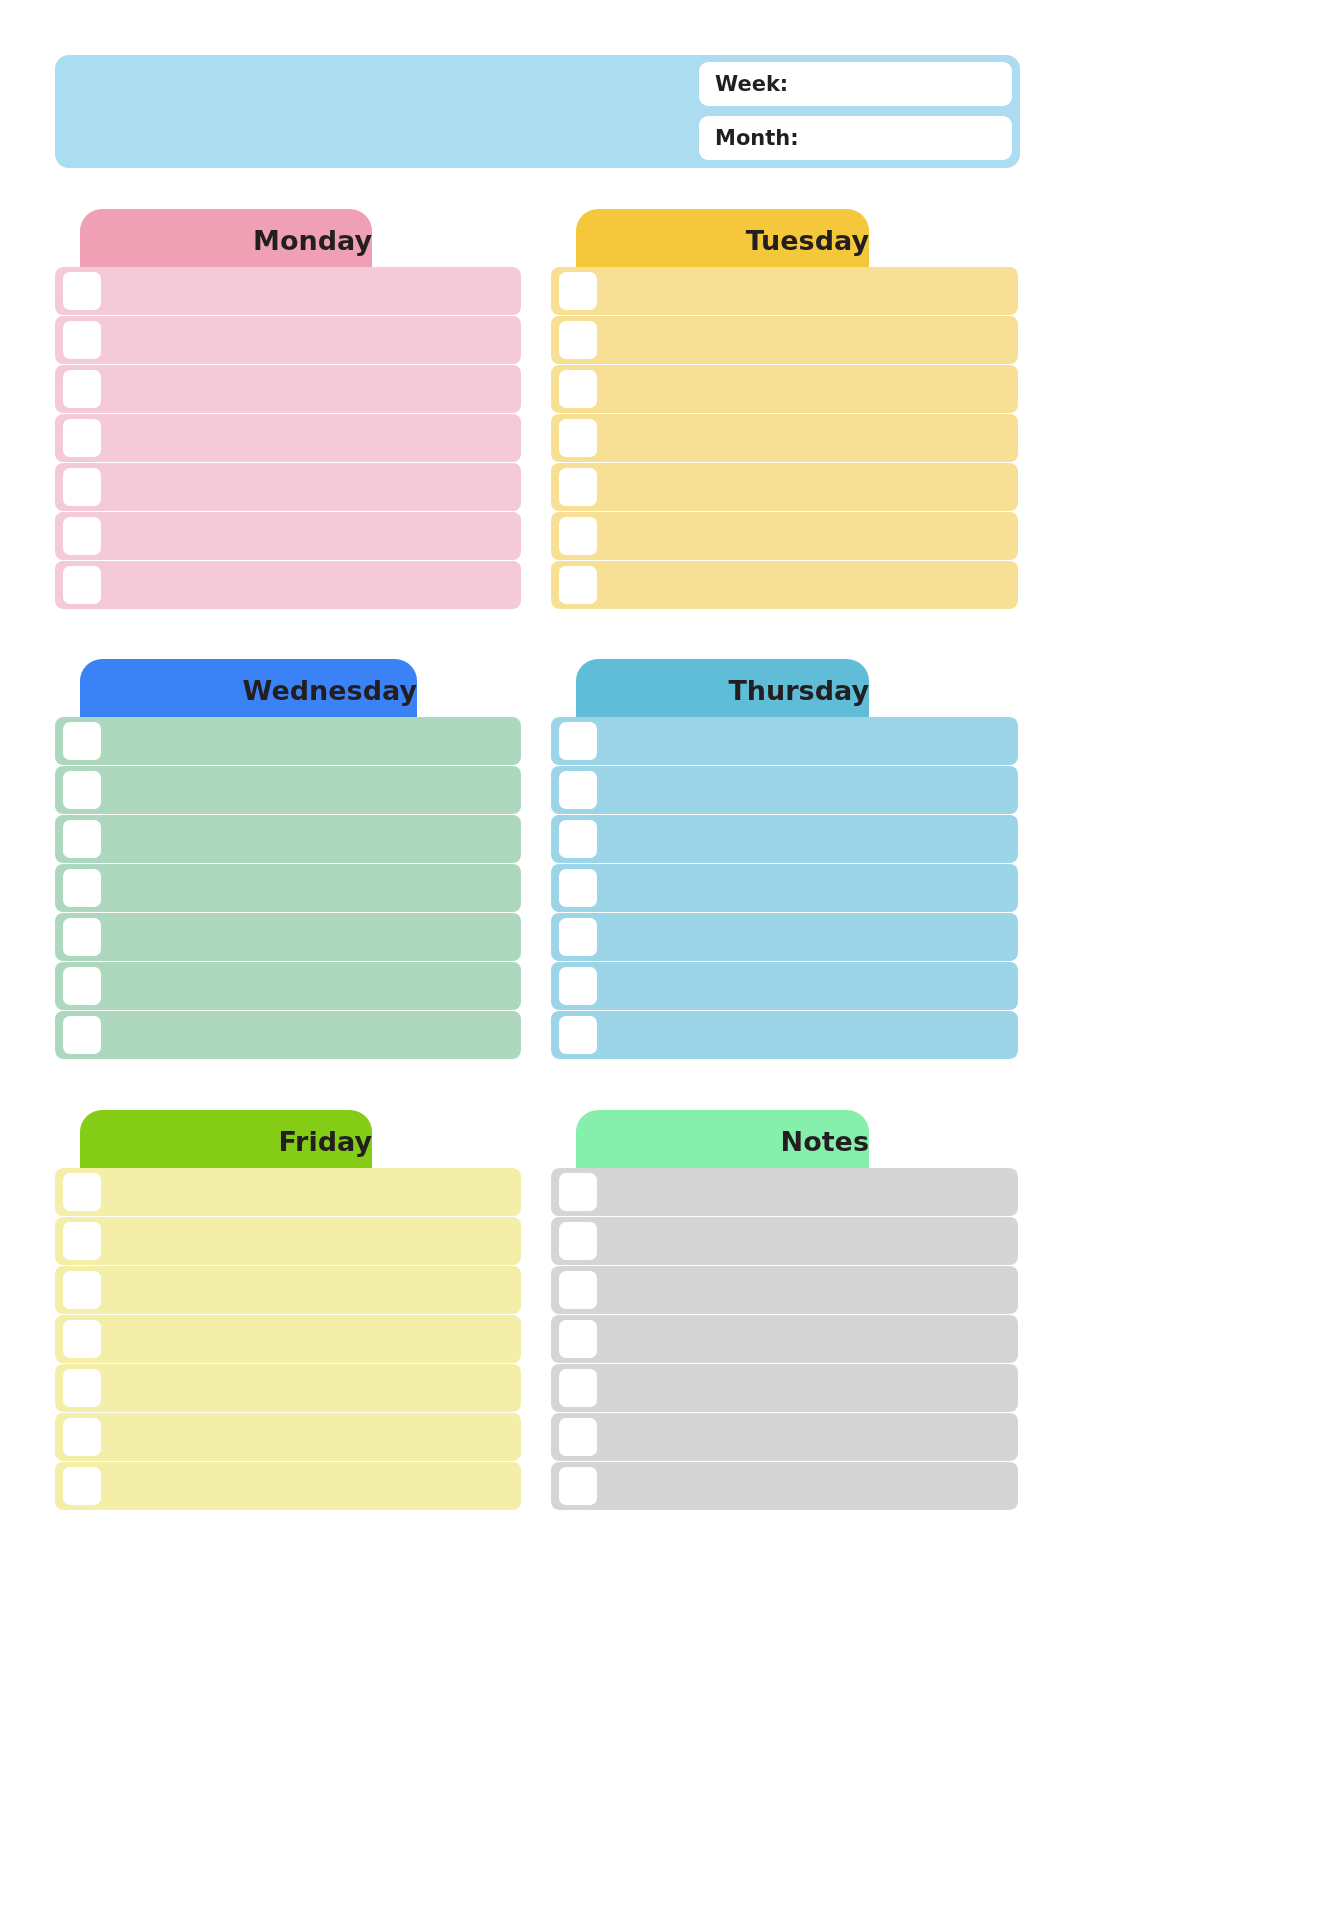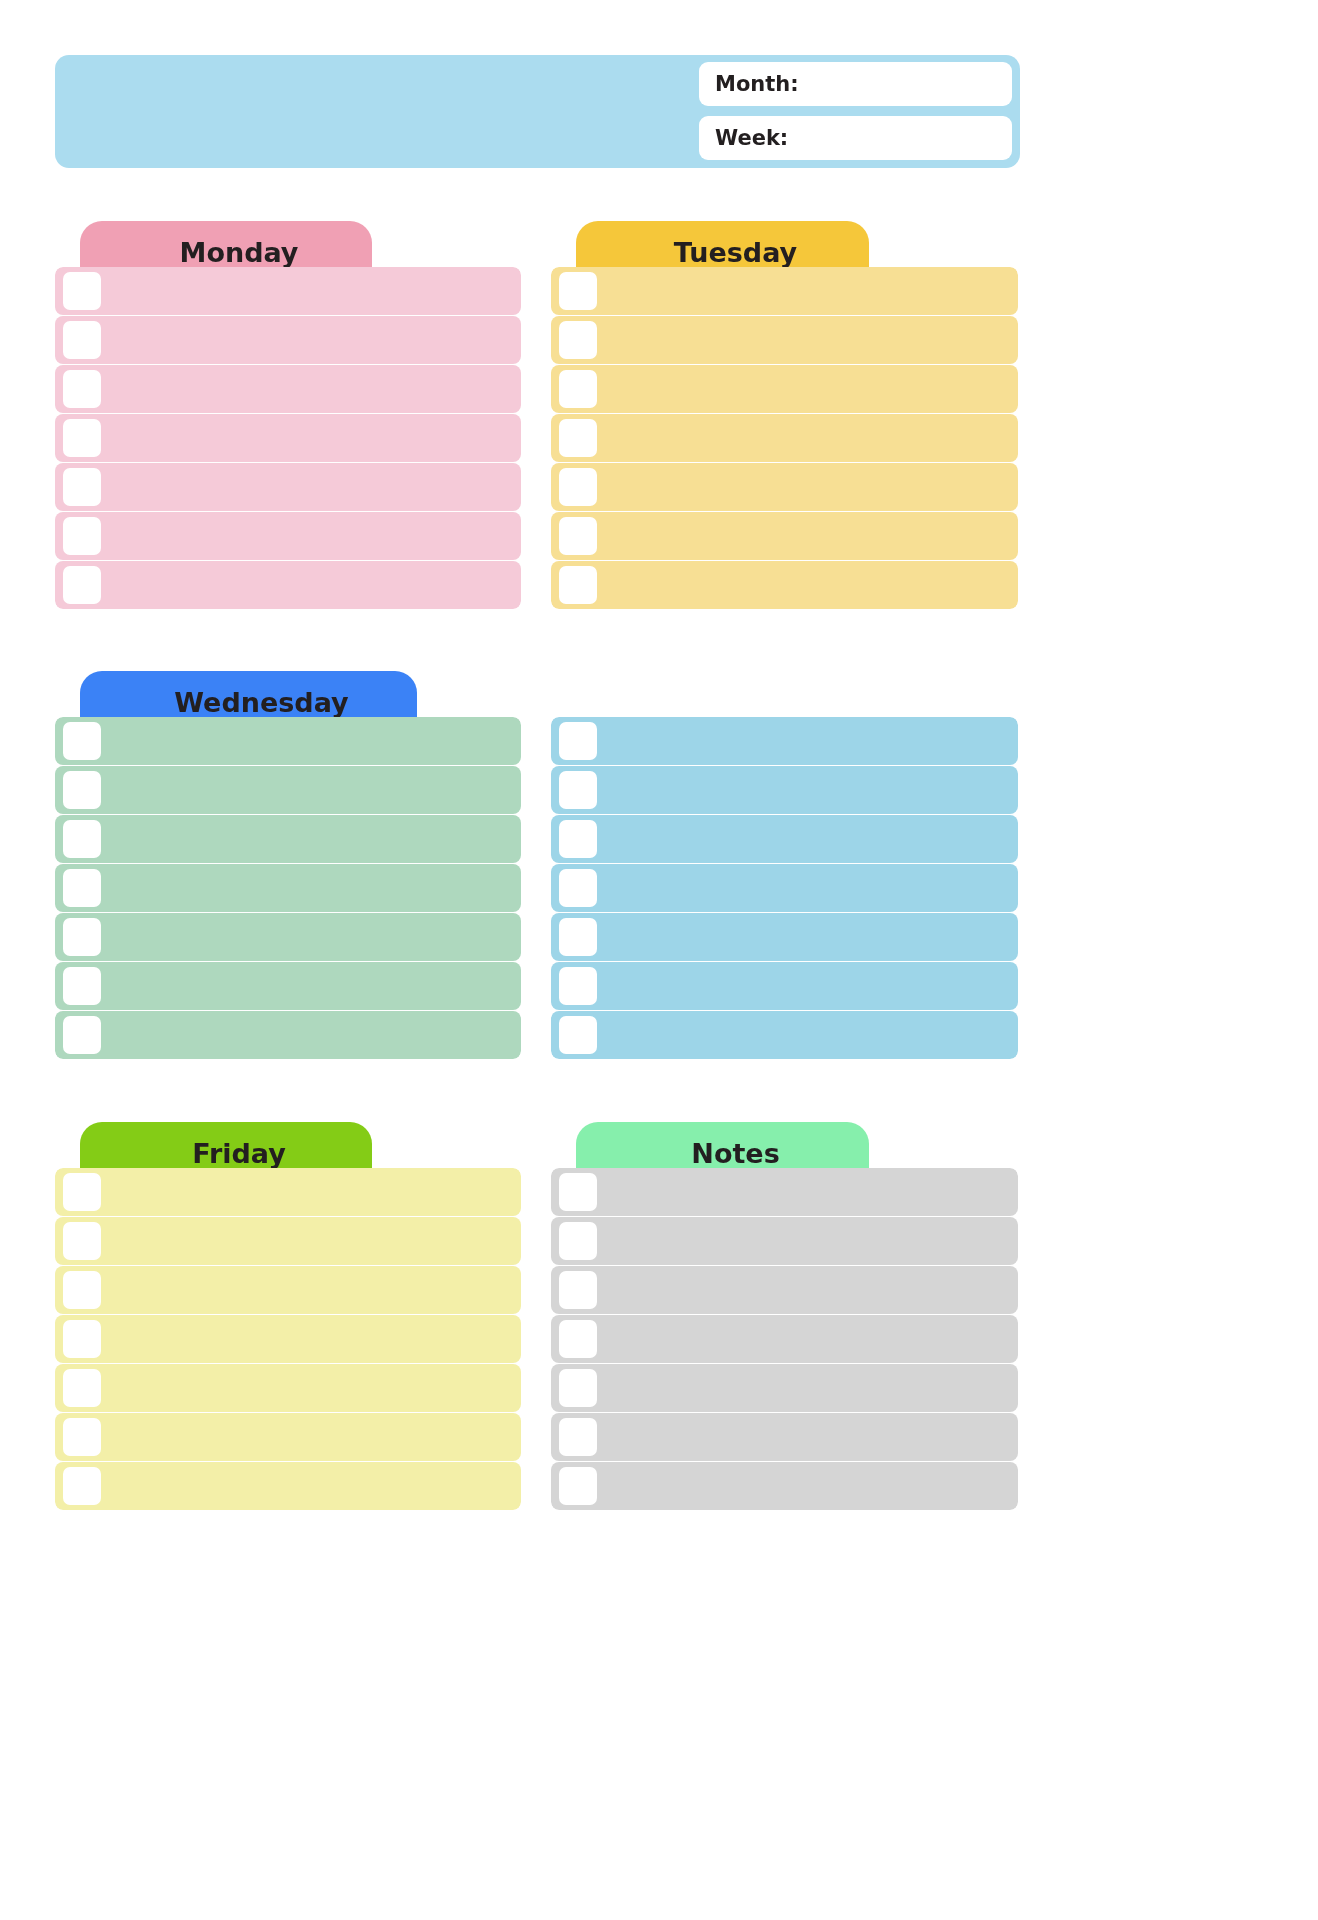--- a/index.html
+++ b/index.html
@@ -76,26 +76,26 @@
     margin-left: 6px;
     white-space: nowrap;
   }
 
   
   .card {
     position: absolute;
   }
   .card-tab {
     position: absolute;
-    top: 16px;
+    top: 4px;
     height: 62px;
     border-radius: 22px 22px 0 0;
     display: flex;
     align-items: center;
-    justify-content: center;
+    justify-content: flex-end;
     box-sizing: border-box;
     padding-left: 26px;
   }
   .card-tab-label {
     font-size: 27px;
     font-weight: 700;
     color: #231f20;
     letter-spacing: 0px;
     white-space: nowrap;
   }
@@ -136,25 +136,25 @@
 </style>
 </head>
 <body>
 
 <div class="page">
 
   <div class="header">
 
     <div class="header-fields">
       <div class="header-field">
+        <span class="header-field-label">Week:</span>
+        <span class="header-field-value"></span>
+      </div>
+      <div class="header-field">
         <span class="header-field-label">Month:</span>
-        <span class="header-field-value"></span>
-      </div>
-      <div class="header-field">
-        <span class="header-field-label">Week:</span>
         <span class="header-field-value"></span>
       </div>
     </div>
   </div>
 
   <div id="cards-root">
       <div class="card" style="left: 55px; top: 205px; width: 466px; height: 398px;">
         <div class="card-tab" style="left: 25px; width: 292px; background: rgb(240, 160, 180);">
           <div class="card-tab-label">Monday</div>
         </div>
@@ -253,20 +253,23 @@
             <div class="row-checkbox"></div>
             <div class="row-line"></div>
           </div>
           <div class="card-row" style="background: rgb(174, 216, 190); margin-top: 1px;">
             <div class="row-checkbox"></div>
             <div class="row-line"></div>
           </div>
         </div>
       </div>
       <div class="card" style="left: 551px; top: 655px; width: 467px; height: 398px;">
+        <div class="card-tab" style="left: 25px; width: 293px; background: rgb(95, 189, 216);">
+          <div class="card-tab-label">Thursday</div>
+        </div>
         <div class="card-body">
           <div class="card-row" style="background: rgb(157, 213, 232); margin-top: 0px;">
             <div class="row-checkbox"></div>
             <div class="row-line"></div>
           </div>
           <div class="card-row" style="background: rgb(157, 213, 232); margin-top: 1px;">
             <div class="row-checkbox"></div>
             <div class="row-line"></div>
           </div>
           <div class="card-row" style="background: rgb(157, 213, 232); margin-top: 1px;">

